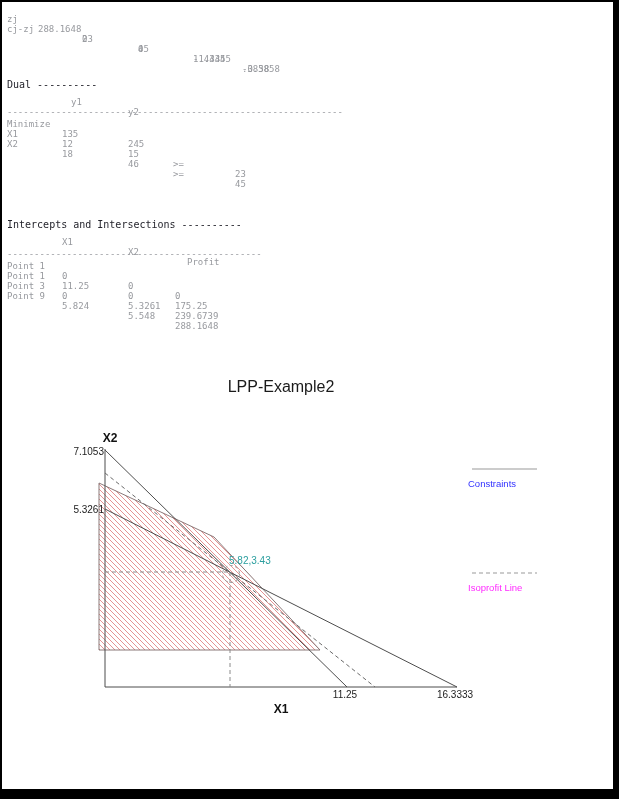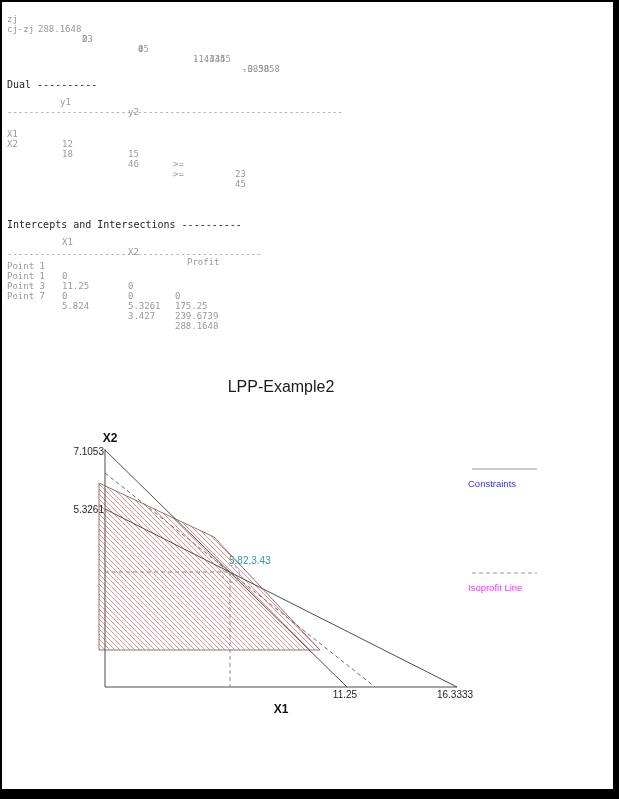--- a/index.html
+++ b/index.html
@@ -47,25 +47,30 @@
     <span class="cell" style="left:82px">0</span>
     <span class="cell" style="left:138px">0</span>
     <span class="cell" style="left:193px">-1.4345</span>
     <span class="cell" style="left:242px">-0.3858</span>
   </div>
 
   <div class="r hdr" style="top:67px">
     <span class="lbl">Dual ----------</span>
   </div>
   <div class="r" style="top:87px">
-    <span class="cell" style="left:60px">y1</span>
+    <span class="cell" style="left:71px">y1</span>
     <span class="cell" style="left:128px">y2</span>
   </div>
   <div class="r sep" style="top:97px">
     <span class="lbl">--------------------------------------------------------------</span>
+  </div>
+  <div class="r" style="top:109px">
+    <span class="lbl">Minimize</span>
+    <span class="cell" style="left:62px">135</span>
+    <span class="cell" style="left:128px">245</span>
   </div>
   <div class="r" style="top:119px">
     <span class="lbl">X1</span>
     <span class="cell" style="left:62px">12</span>
     <span class="cell" style="left:128px">15</span>
     <span class="cell" style="left:173px">&gt;=</span>
     <span class="cell" style="left:235px">23</span>
   </div>
   <div class="r" style="top:129px">
     <span class="lbl">X2</span>
@@ -98,23 +103,23 @@
     <span class="cell" style="left:128px">0</span>
     <span class="cell" style="left:175px">175.25</span>
   </div>
   <div class="r" style="top:271px">
     <span class="lbl">Point 3</span>
     <span class="cell" style="left:62px">0</span>
     <span class="cell" style="left:128px">5.3261</span>
     <span class="cell" style="left:175px">239.6739</span>
   </div>
   <div class="r" style="top:281px">
-    <span class="lbl">Point 7</span>
+    <span class="lbl">Point 9</span>
     <span class="cell" style="left:62px">5.824</span>
-    <span class="cell" style="left:128px">3.427</span>
+    <span class="cell" style="left:128px">5.548</span>
     <span class="cell" style="left:175px">288.1648</span>
   </div>
 
   <svg width="619" height="799" viewBox="0 0 619 799">
     <defs>
       <pattern id="hatch" width="5" height="5" patternUnits="userSpaceOnUse">
         <path d="M0,0 L5,5" stroke="#e59393" stroke-width="1"></path>
       </pattern>
     </defs>
 

